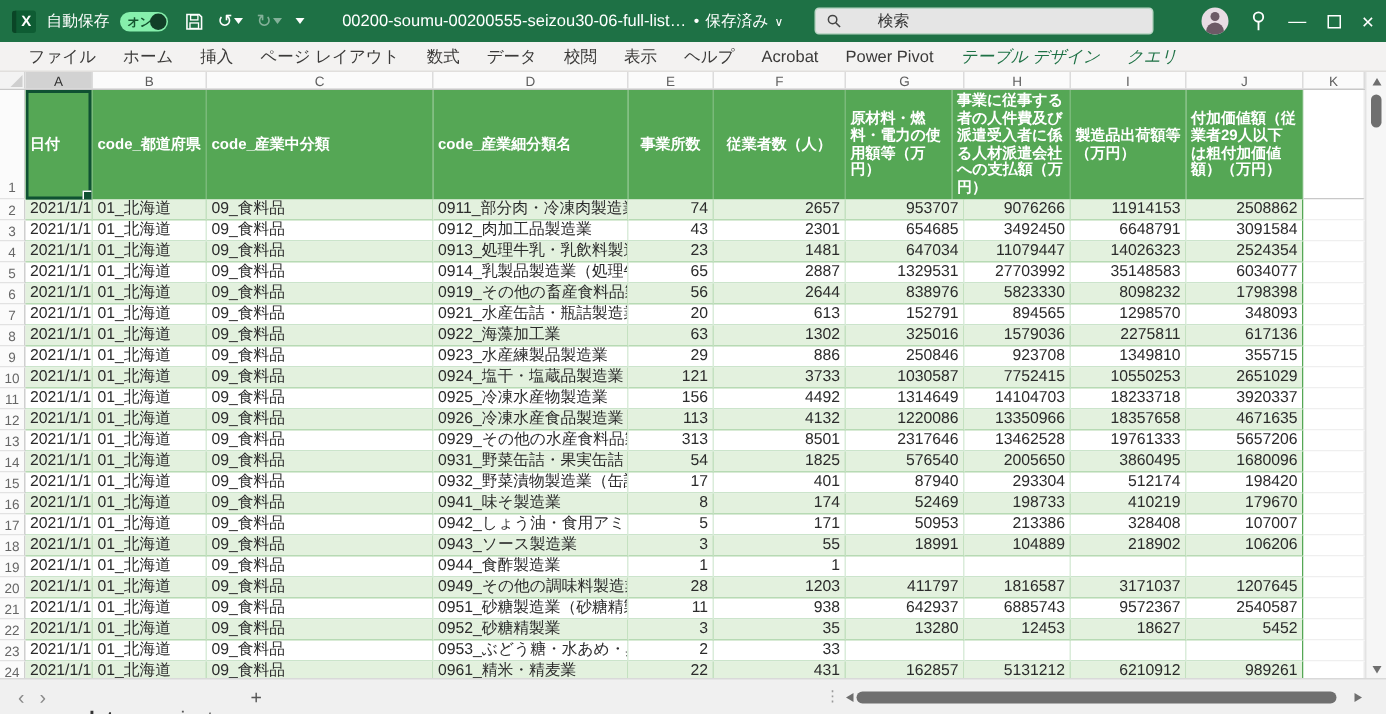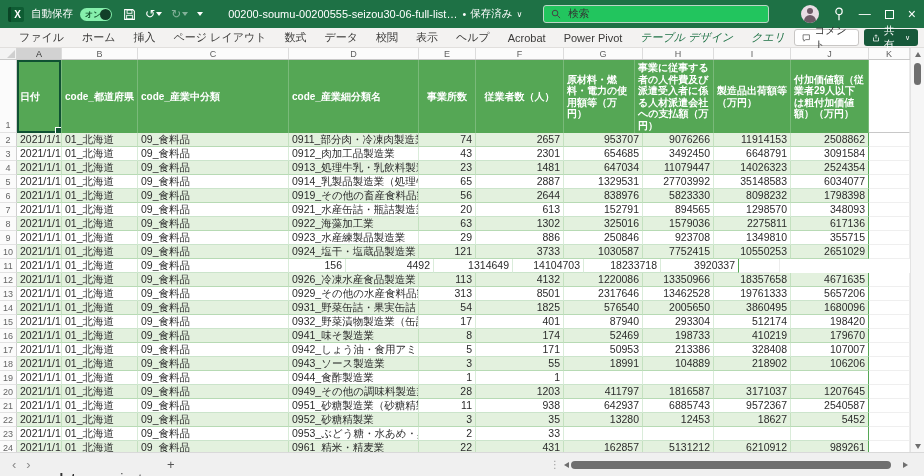--- a/index.html
+++ b/index.html
@@ -15,22 +15,22 @@
   .toggle { width:32px; height:13px; background:#86efac; border-radius:7px; position:relative; display:flex; align-items:center; }
   .toggle .t-label { font-size:8px; color:#14532f; font-weight:bold; margin-left:5px; }
   .toggle .knob { position:absolute; right:1px; top:1px; width:11px; height:11px; border-radius:50%; background:#123f28; }
   .qat { display:flex; align-items:center; gap:9px; margin-left:4px; }
   .qat .qbtn { font-size:12px; line-height:1; color:#fff; display:flex; align-items:center; gap:1px; }
   .qat .dim { opacity:.45; }
   .chev { width:0; height:0; border-left:3px solid transparent; border-right:3px solid transparent; border-top:4px solid #fff; display:inline-block; }
   .fname-wrap { display:flex; align-items:center; gap:5px; margin-left:18px; white-space:nowrap; }
   .fname { font-size:11px; }
   .savestat { font-size:10.5px; display:flex; gap:4px; align-items:center; }
-  .search-box { margin-left:14px; width:226px; height:18px; background:#22c55e; border:1px solid #bcd6c6; border-radius:3px;
-    display:flex; align-items:center; gap:7px; padding:0 7px; color:#333; font-size:10.5px; }
+  .search-box { margin-left:14px; width:226px; height:18px; background:#e5e5e5; border:1px solid #bcd6c6; border-radius:3px;
+    display:flex; align-items:center; gap:24px; padding:0 7px; color:#333; font-size:10.5px; }
   .tb-right { margin-left:auto; display:flex; align-items:center; gap:14px; }
   .avatar { width:18px; height:18px; border-radius:50%; background:#e8dde4; position:relative; overflow:hidden; }
   .avatar::before { content:""; position:absolute; left:6px; top:3px; width:6px; height:6px; border-radius:50%; background:#6d5a66; }
   .avatar::after { content:""; position:absolute; left:3px; top:10px; width:12px; height:8px; border-radius:6px 6px 0 0; background:#6d5a66; }
   .win-glyph { font-size:12px; color:#fff; line-height:1; }
   .maxbox { width:9px; height:9px; border:1px solid #fff; display:inline-block; }
 
   
   .ribbon { height:20px; background:#f3f2f1; display:flex; align-items:center; padding:0 6px 0 10px; border-bottom:1px solid #e1dfdd; }
   .rtabs { display:flex; align-items:center; gap:0; }
@@ -170,36 +170,20 @@
         <div class="rtab">数式</div>
         <div class="rtab">データ</div>
         <div class="rtab">校閲</div>
         <div class="rtab">表示</div>
         <div class="rtab">ヘルプ</div>
         <div class="rtab">Acrobat</div>
         <div class="rtab">Power Pivot</div>
         <div class="rtab ctx">テーブル デザイン</div>
         <div class="rtab ctx">クエリ</div>
       </div>
-    <div class="ribbon-right">
-      <div class="cmt-btn">
-        <svg width="10" height="10" viewBox="0 0 16 16">
-            <path d="M2 2h12v9H7l-3.5 3V11H2z" fill="none" stroke="#555" stroke-width="1.4"></path>
-          </svg>
-        <span>コメント</span>
-      </div>
-      <div class="share-btn">
-        <svg width="10" height="10" viewBox="0 0 16 16">
-            <path d="M8 9V2M5 4.5 8 1.5l3 3" fill="none" stroke="#fff" stroke-width="1.5"></path>
-            <path d="M3 7v7h10V7" fill="none" stroke="#fff" stroke-width="1.5"></path>
-          </svg>
-        <span>共有</span>
-        <span style="font-size:7px">∨</span>
-      </div>
-    </div>
   </div>
 
   <div class="sheet">
     <div class="colhead">
       <div class="corner"></div>
     <div class="colL c0 sel">A</div>
         <div class="colL c1">B</div>
         <div class="colL c2">C</div>
         <div class="colL c3">D</div>
         <div class="colL c4">E</div>
@@ -349,20 +333,21 @@
           <div class="cell dc c7 alR">7752415</div>
           <div class="cell dc c8 alR">10550253</div>
           <div class="cell dc c9 alR last">2651029</div>
           <div class="kcell ck"></div>
         </div>
         <div class="grow drow">
           <div class="gut">11</div>
           <div class="cell dc c0 alR">2021/1/1</div>
           <div class="cell dc c1">01_北海道</div>
           <div class="cell dc c2">09_食料品</div>
+          <div class="cell dc c3">0925_冷凍水産物製造業</div>
           <div class="cell dc c4 alR">156</div>
           <div class="cell dc c5 alR">4492</div>
           <div class="cell dc c6 alR">1314649</div>
           <div class="cell dc c7 alR">14104703</div>
           <div class="cell dc c8 alR">18233718</div>
           <div class="cell dc c9 alR last">3920337</div>
           <div class="kcell ck"></div>
         </div>
         <div class="grow drow banded">
           <div class="gut">12</div>

